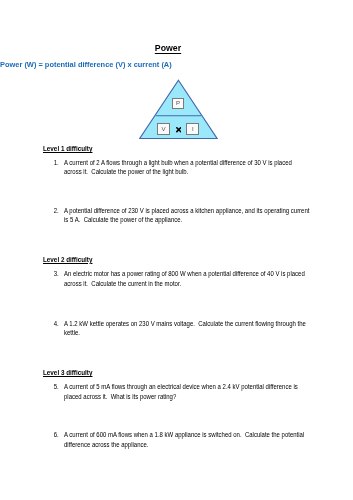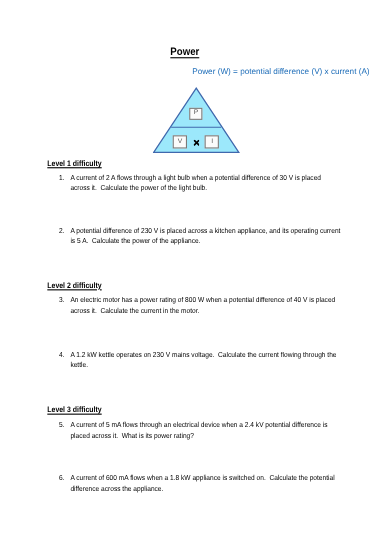--- a/index.html
+++ b/index.html
@@ -33,24 +33,24 @@
     text-decoration: underline;
     text-underline-offset: 1.8px;
     text-decoration-thickness: 0.5px;
     transform: scaleX(0.895);
     transform-origin: center top;
   }
   .doc-subtitle {
     position: absolute;
     left: 0; right: 0;
     top: 61px;
-    text-align: right;
+    text-align: left;
     font-size: 7.45px;
     line-height: 8px;
-    font-weight: normal;
+    font-weight: bold;
     color: #1c6cb8;
   }
   
   .triangle-wrap {
     position: absolute;
     left: 138.5px;
     top: 79px;
     width: 82px;
     height: 63px;
   }

